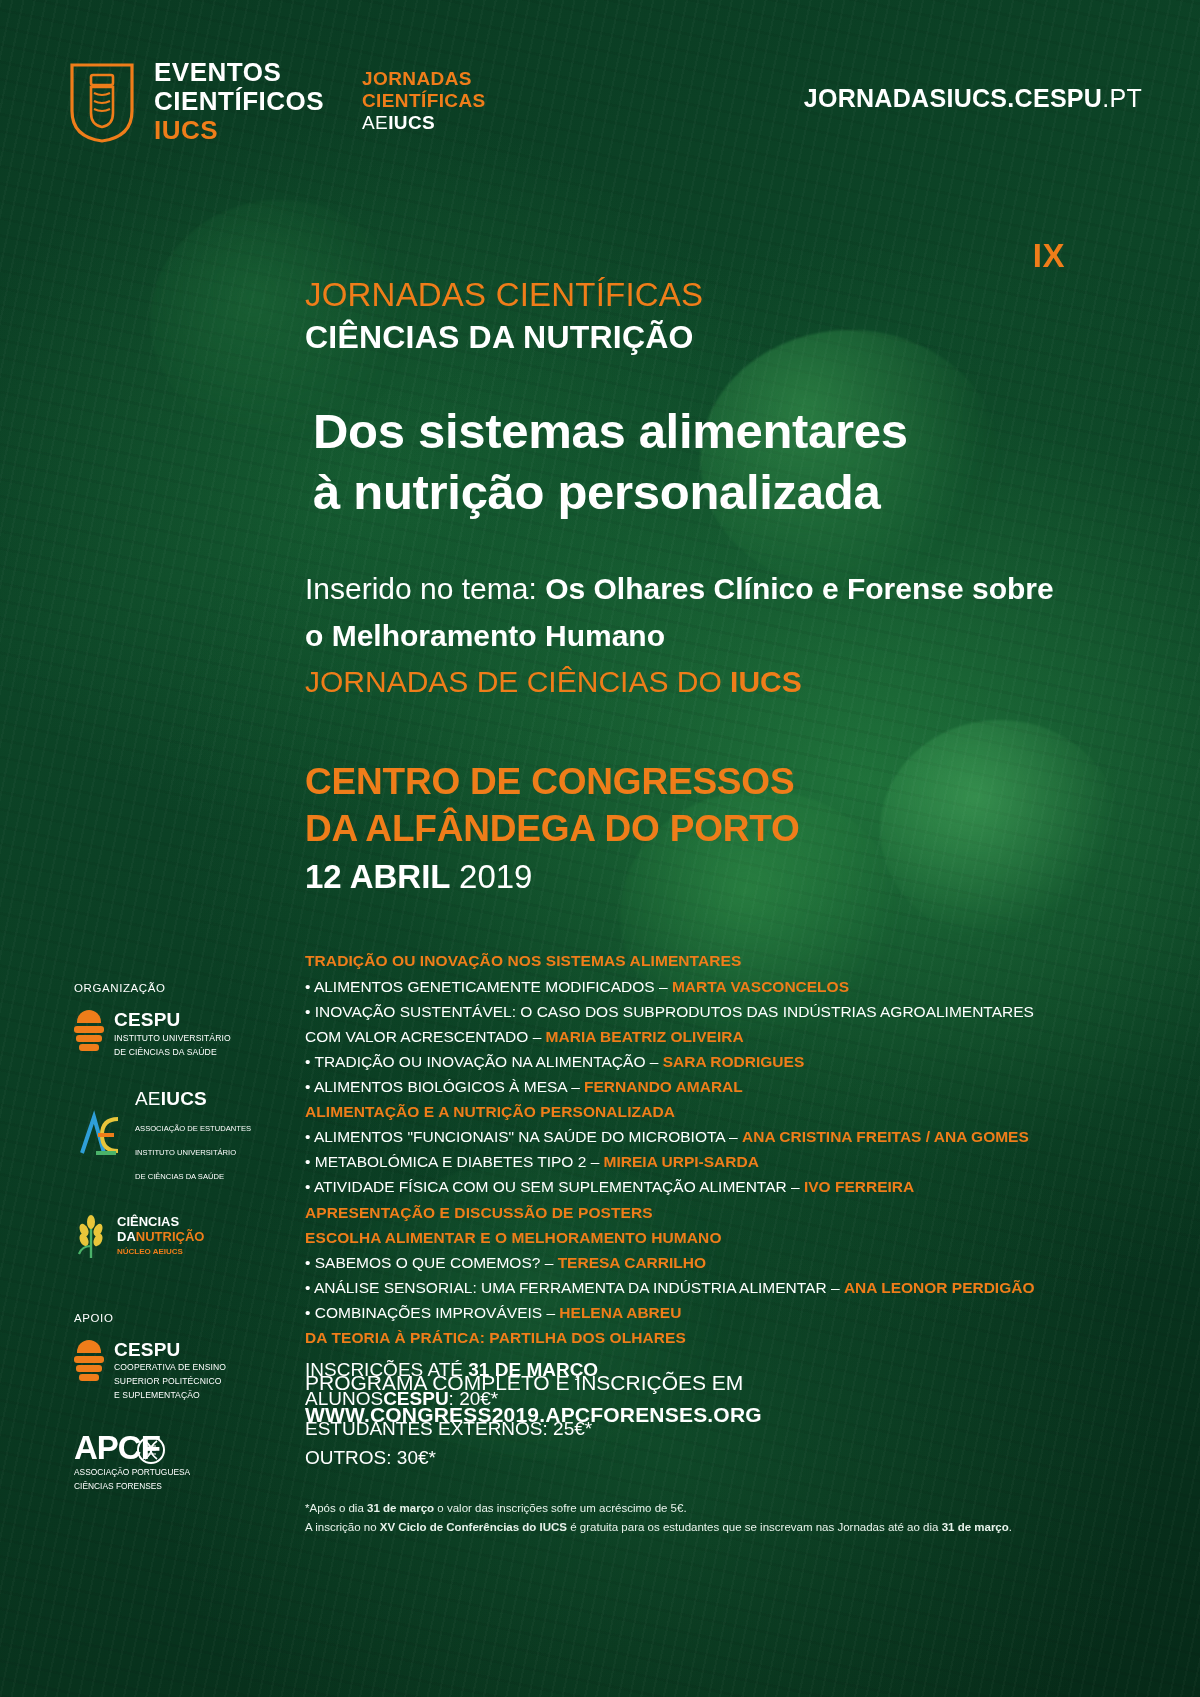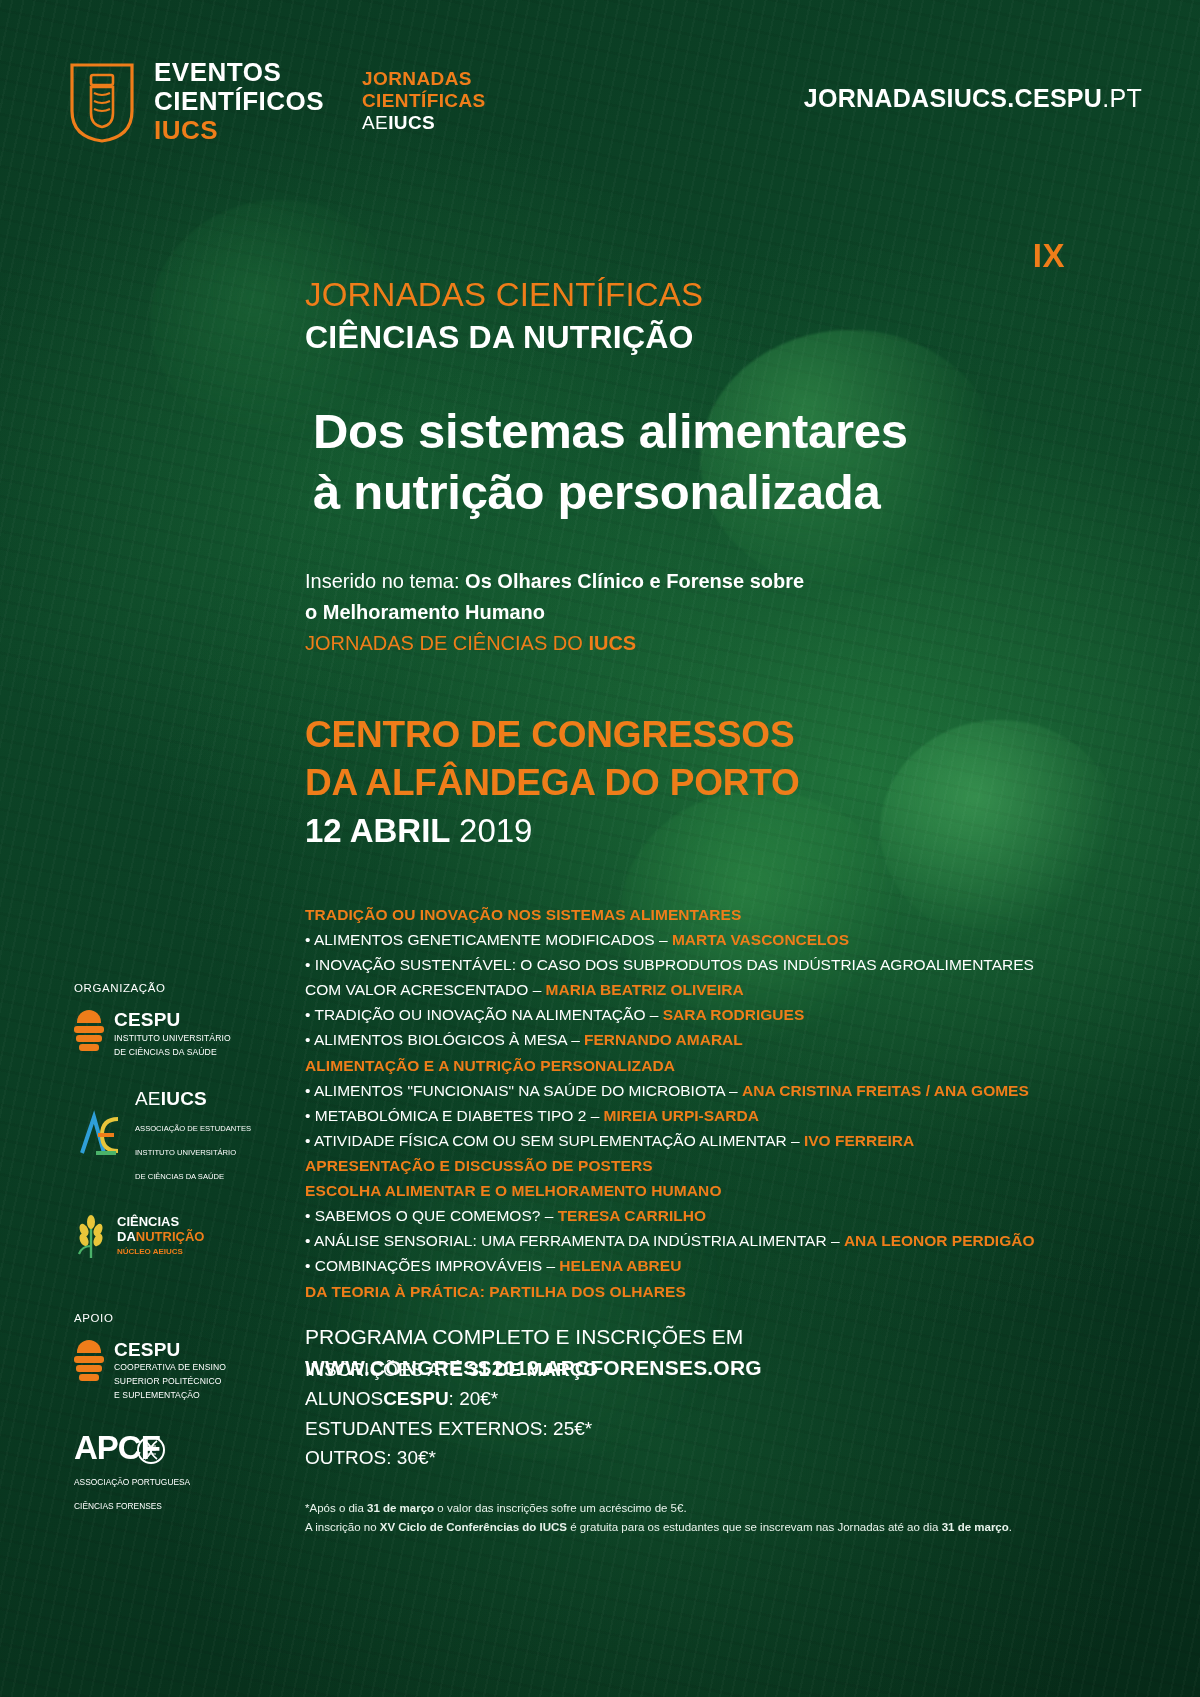--- a/index.html
+++ b/index.html
@@ -45,21 +45,21 @@
   .site { position:absolute; right:0; top: 28px; color:#fff; font-size: 25px; letter-spacing:.3px; }
   .site .b { font-weight:bold;text-align:center; }
   .site .n { font-weight:normal; }
 
   
   .main { position:absolute; left: 305px; top: 238px; width: 760px; }
   .ix { color:#ef7d1a; font-size: 33px; font-weight:bold; letter-spacing:.5px; line-height:1.1;text-align:right;}
   .jc { color:#ef7d1a; font-size: 33px; font-weight: 300; letter-spacing:.2px; line-height:1.25;}
   .cn { color:#ffffff; font-size: 32px; font-weight:bold; letter-spacing:.2px; line-height:1.35;}
   .title { color:#ffffff; font-weight:bold; font-size: 49px; line-height:1.26; margin-top: 42px; letter-spacing:-.3px;margin-left:8px;}
-  .subtheme { margin-top: 42px; color:#ffffff; font-size: 20px; line-height: 1.55; }
+  .subtheme { margin-top: 42px; color:#ffffff; font-size: 30px; line-height: 1.55; }
   .subtheme .bold { font-weight:bold; }
   .subtheme .orange { color:#ef7d1a; }
   .subtheme .orange-b { color:#ef7d1a; font-weight:bold; }
   .venue { margin-top: 52px; color:#ef7d1a; font-weight:bold; font-size: 37px; line-height: 1.28; letter-spacing:-.2px;}
   .date { margin-top: 6px; font-size: 33px; }
   .date .b { color:#ffffff; font-weight:bold; }
   .date .y { color:#ffffff; font-weight:300; }
 
   
   .program { margin-top: 52px; }
@@ -92,21 +92,21 @@
   .ae-txt .n .b { font-weight:bold; }
   .ae-txt .d { color:#ffffff; font-size: 7.6px; line-height:1.3; margin-top:14px; }
   .cn-logo { display:flex; align-items:center; gap:9px; }
   .wheat { width: 34px; height: 48px; position:relative; flex:none;}
   .cn-txt .a { color:#ffffff; font-size: 13px; line-height:1.15;}
   .cn-txt .a .o { color:#ef7d1a; font-weight:bold; }
   .cn-txt .a .w { color:#ffffff; font-weight:bold;}
   .cn-txt .s { color:#ef7d1a; font-size: 8px; margin-top:3px; font-weight:bold;}
   .apcf { margin-top: 8px; }
   .apcf .big { color:#ffffff; font-weight:bold; font-size: 33px; letter-spacing:-1px; line-height:1; }
-  .apcf .sm { color:#ffffff; font-size: 8.4px; line-height:1.25; margin-top: 13px; }
+  .apcf .sm { color:#ffffff; font-size: 8.4px; line-height:1.25; margin-top: 3px; }
 </style>
 </head>
 <body>
 
 <div class="poster">
   <div class="veg"></div>
   <div class="blobs">
     <div class="blob" style="left:700px;top:330px;width:300px;height:260px;background:radial-gradient(circle at 35% 30%, rgba(90,210,110,.35), rgba(20,90,45,.05) 70%);"></div>
     <div class="blob" style="left:880px;top:720px;width:240px;height:220px;background:radial-gradient(circle at 40% 35%, rgba(110,225,130,.32), rgba(20,90,45,.04) 70%);"></div>
     <div class="blob" style="left:620px;top:790px;width:280px;height:250px;background:radial-gradient(circle at 45% 40%, rgba(80,200,100,.28), rgba(20,90,45,.03) 72%);"></div>

